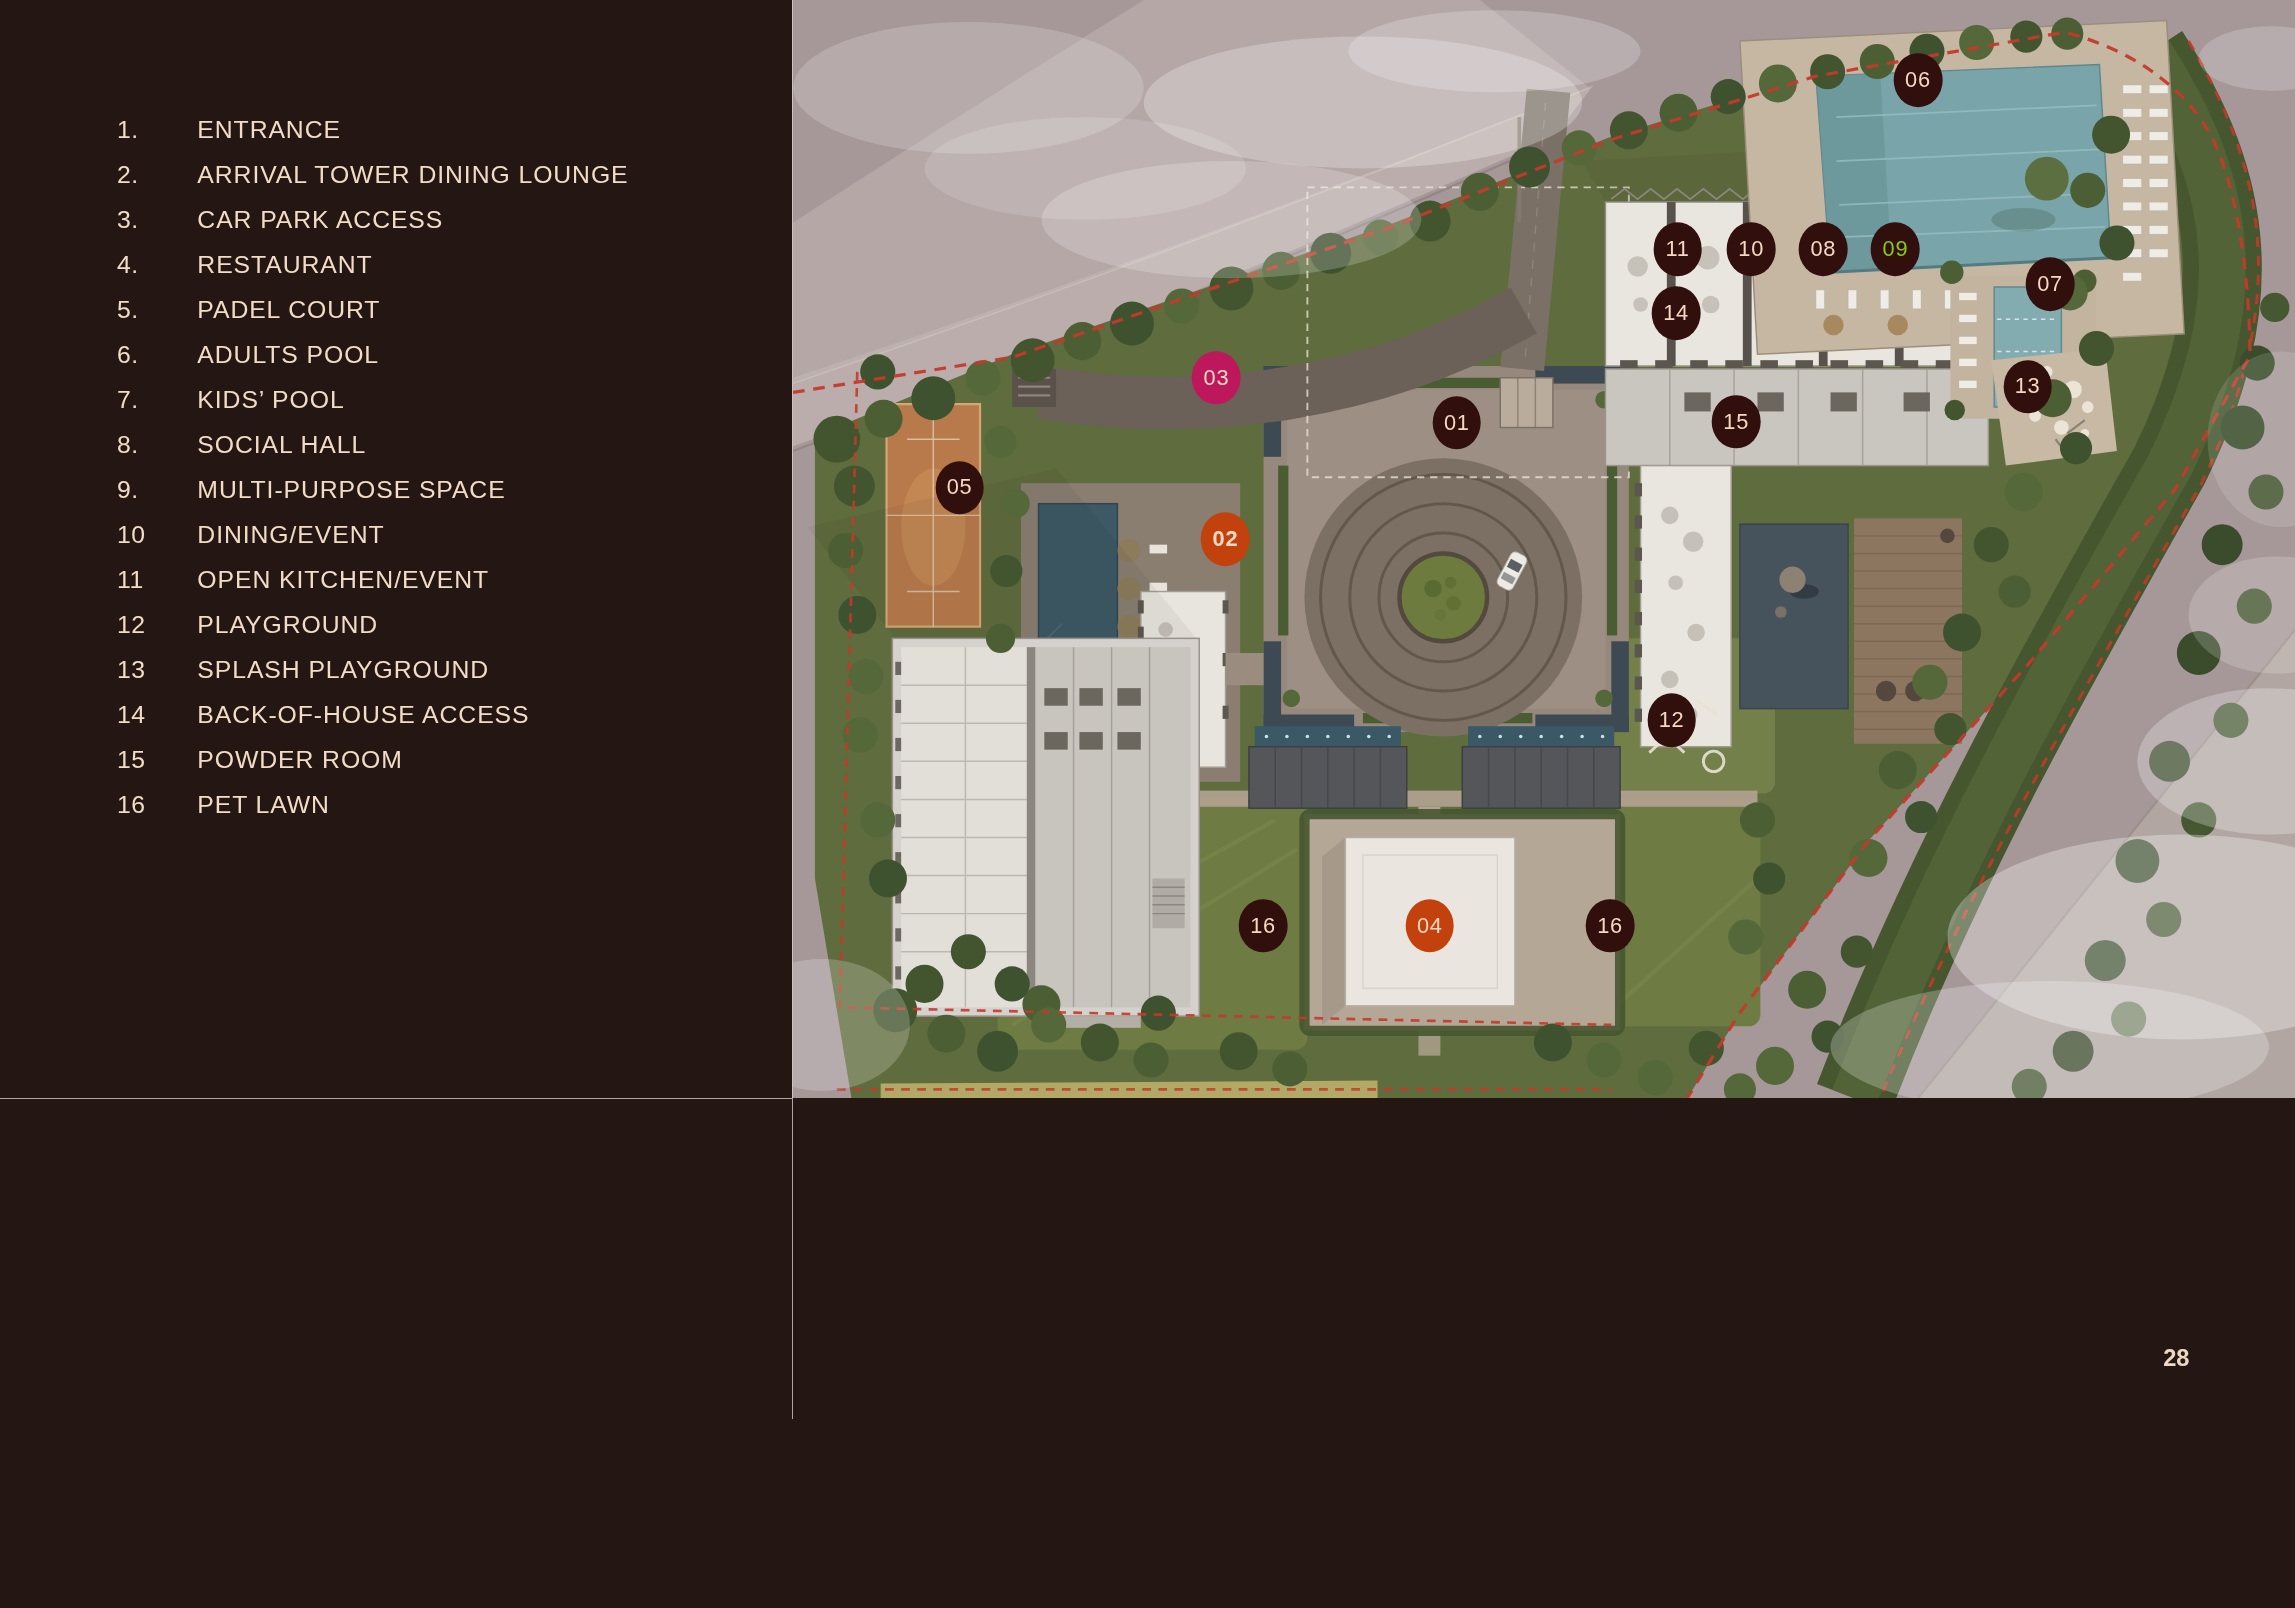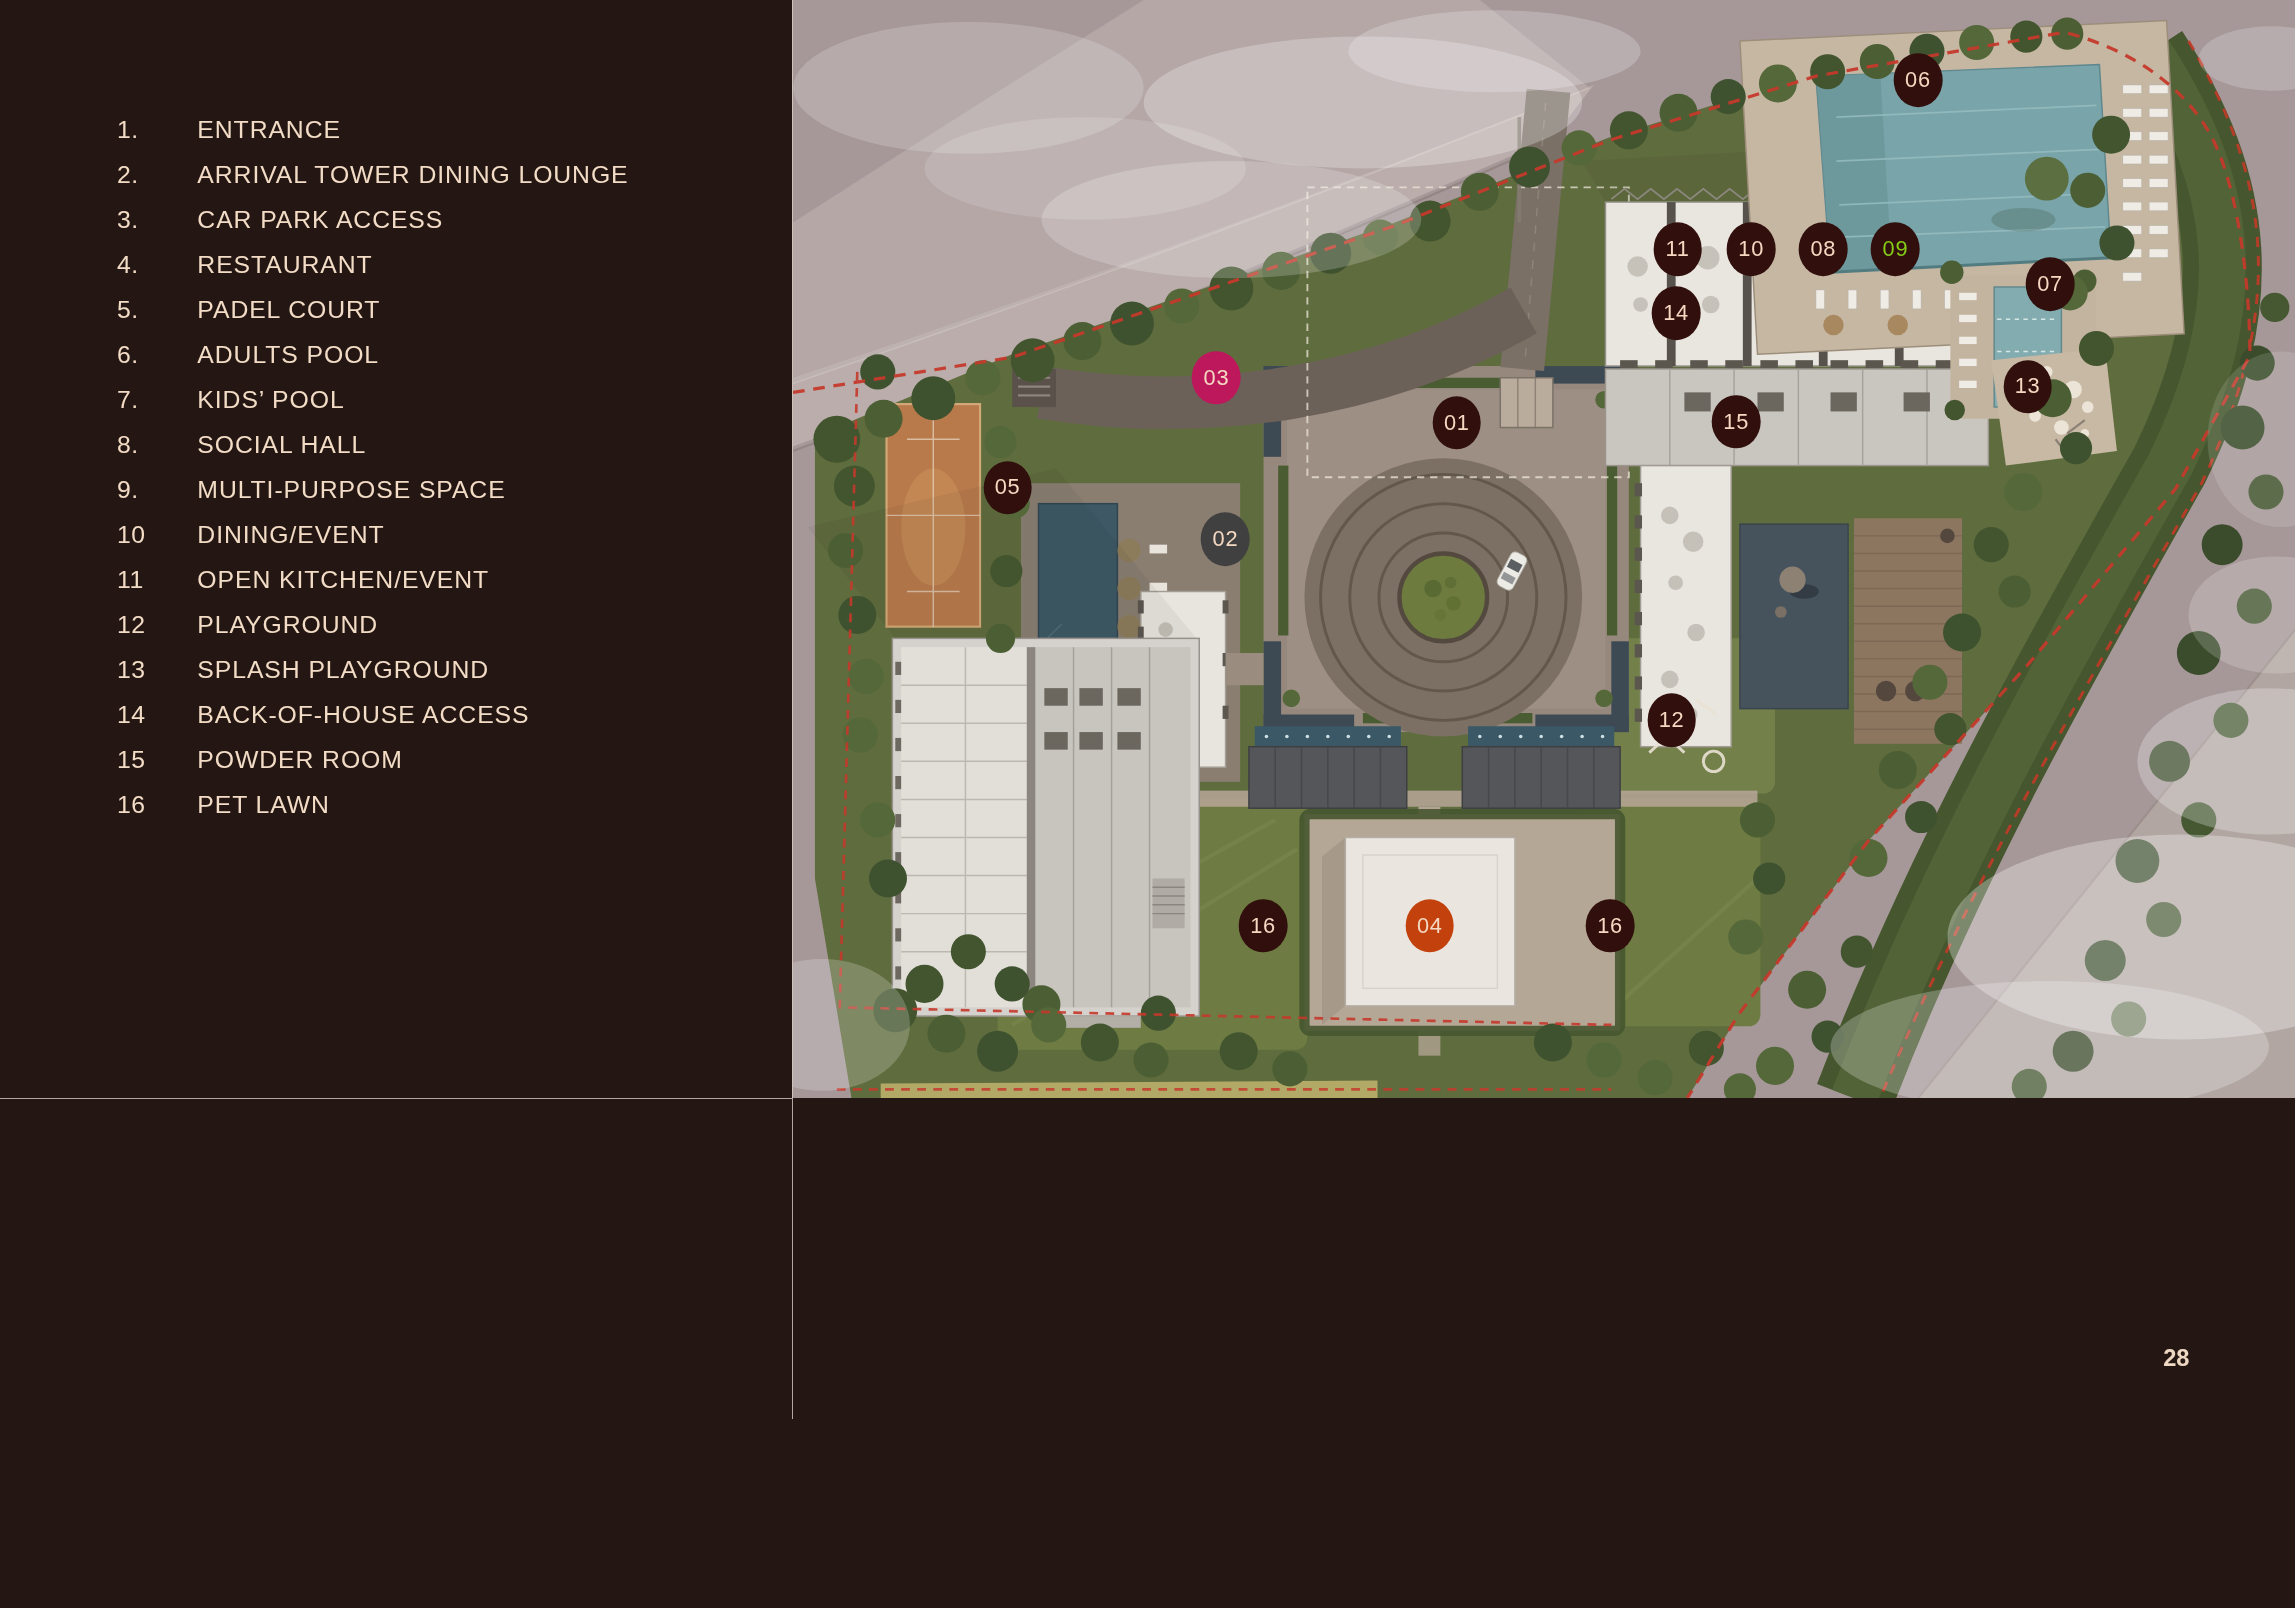--- a/index.html
+++ b/index.html
@@ -569,24 +569,24 @@
         <ellipse cx="1010" cy="520" rx="90" ry="50" opacity="0.26"></ellipse>
         <ellipse cx="860" cy="715" rx="150" ry="45" opacity="0.24"></ellipse>
         <ellipse cx="1015" cy="420" rx="60" ry="40" opacity="0.18"></ellipse>
         <ellipse cx="1012" cy="40" rx="50" ry="22" opacity="0.2"></ellipse>
         <ellipse cx="1018" cy="300" rx="50" ry="60" opacity="0.13"></ellipse>
         <ellipse cx="20" cy="700" rx="60" ry="45" opacity="0.2"></ellipse>
       </g>
     </svg>
     <div class="marker-layer">
         <div class="marker" style="left: 44.2%; top: 38.5%; background: rgb(48, 15, 12); color: rgb(244, 216, 193);">01</div>
-        <div class="marker" style="left: 28.8%; top: 49.1%; background: #404040; color: rgb(244, 216, 193);">02</div>
+        <div class="marker" style="left: 28.8%; top: 49.1%; background: #c2410c; color: rgb(244, 216, 193); font-weight: bold;">02</div>
         <div class="marker" style="left: 28.2%; top: 34.4%; background: #be185d; color: rgb(244, 216, 193);">03</div>
         <div class="marker" style="left: 42.4%; top: 84.3%; background: #c2410c; color: rgb(244, 216, 193);">04</div>
-        <div class="marker" style="left: 11.1%; top: 44.4%; background: rgb(48, 15, 12); color: rgb(244, 216, 193); margin-left: 48px;">05</div>
+        <div class="marker" style="left: 11.1%; top: 44.4%; background: rgb(48, 15, 12); color: rgb(244, 216, 193);">05</div>
         <div class="marker" style="left: 74.9%; top: 7.3%; background: rgb(48, 15, 12); color: rgb(244, 216, 193);">06</div>
         <div class="marker" style="left: 83.7%; top: 25.9%; background: rgb(48, 15, 12); color: rgb(244, 216, 193);">07</div>
         <div class="marker" style="left: 68.6%; top: 22.7%; background: rgb(48, 15, 12); color: rgb(244, 216, 193);">08</div>
         <div class="marker" style="left: 73.4%; top: 22.7%; background: rgb(48, 15, 12); color: #84cc16;">09</div>
         <div class="marker" style="left: 63.8%; top: 22.7%; background: rgb(48, 15, 12); color: rgb(244, 216, 193);">10</div>
         <div class="marker" style="left: 58.9%; top: 22.7%; background: rgb(48, 15, 12); color: rgb(244, 216, 193);">11</div>
         <div class="marker" style="left: 58.5%; top: 65.6%; background: rgb(48, 15, 12); color: rgb(244, 216, 193);">12</div>
         <div class="marker" style="left: 82.2%; top: 35.2%; background: rgb(48, 15, 12); color: rgb(244, 216, 193);">13</div>
         <div class="marker" style="left: 58.8%; top: 28.5%; background: rgb(48, 15, 12); color: rgb(244, 216, 193);">14</div>
         <div class="marker" style="left: 62.8%; top: 38.4%; background: rgb(48, 15, 12); color: rgb(244, 216, 193);">15</div>

